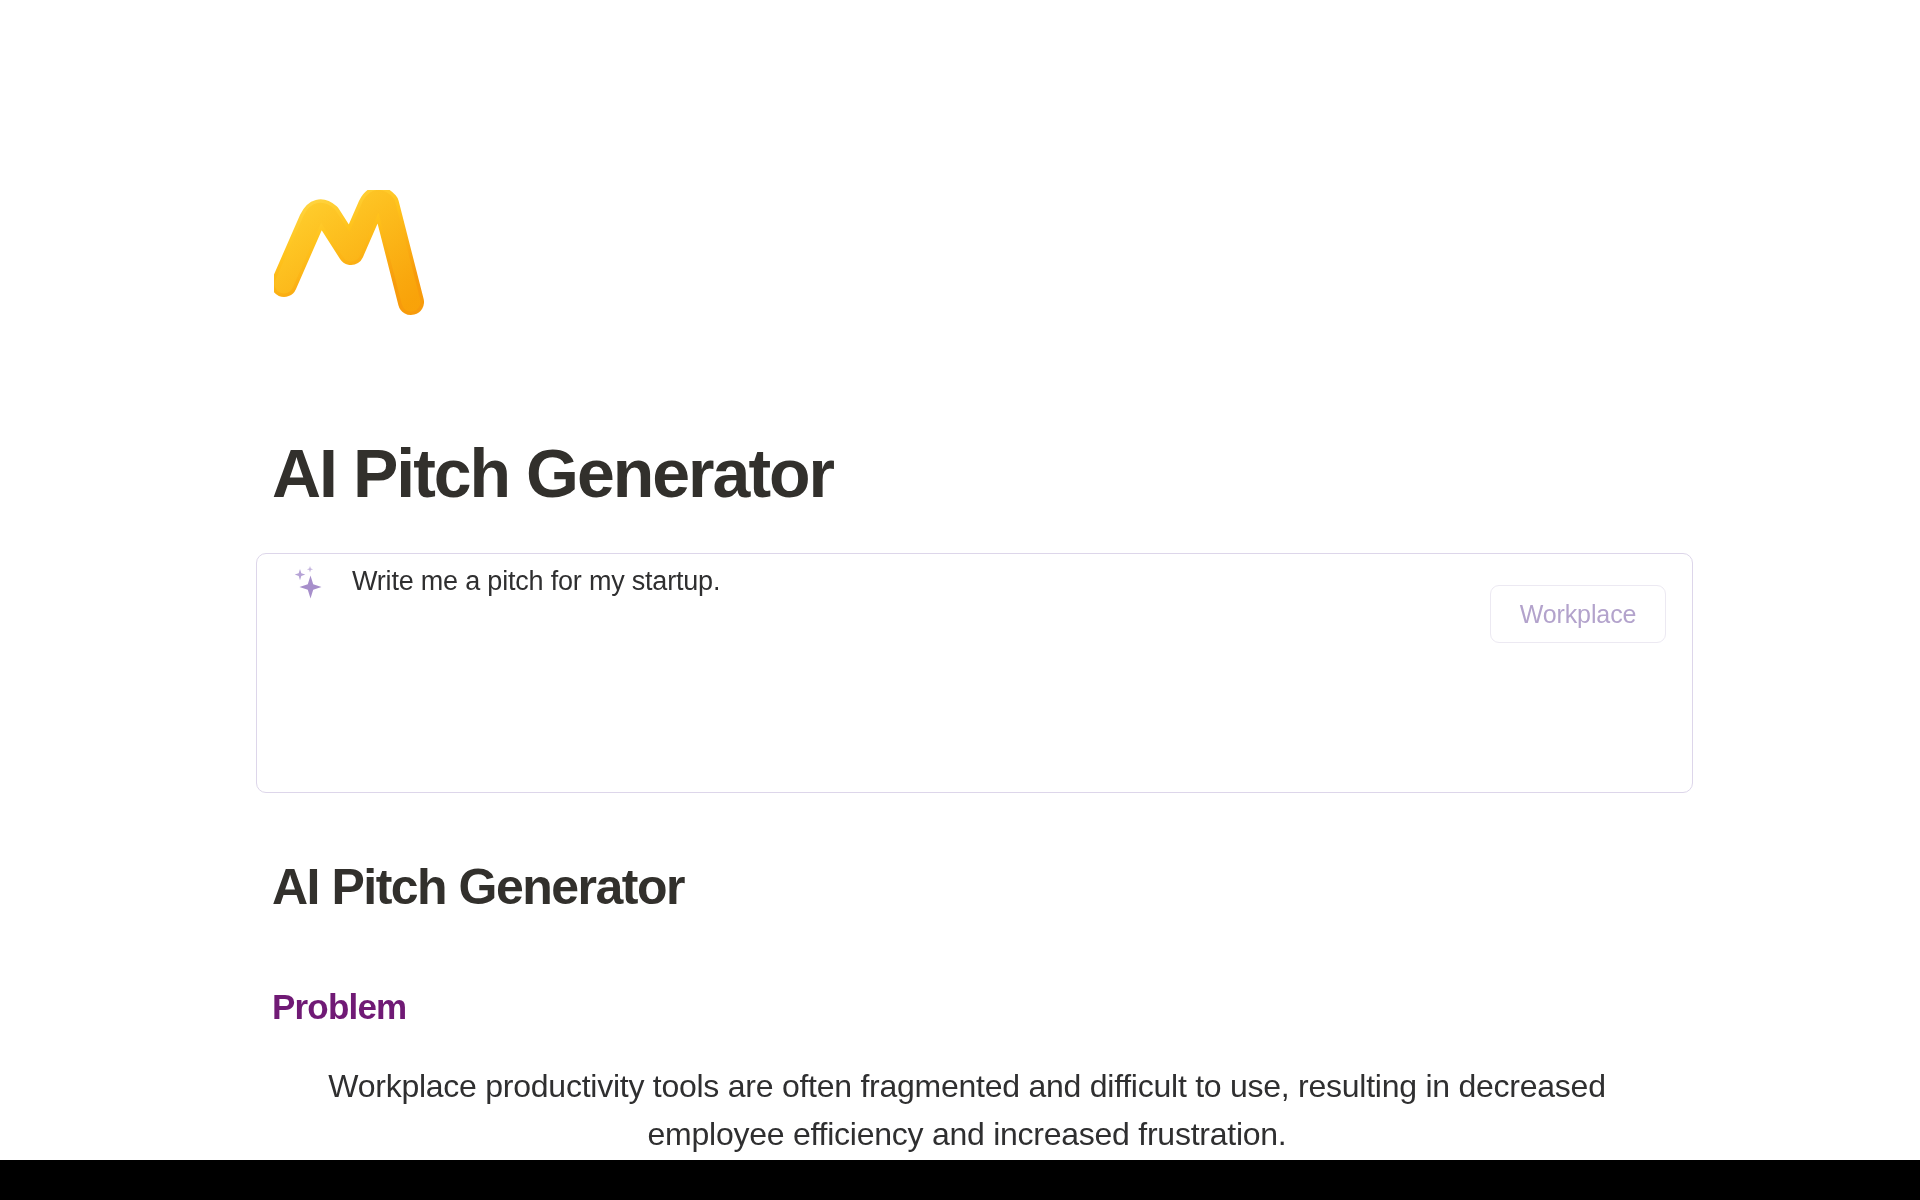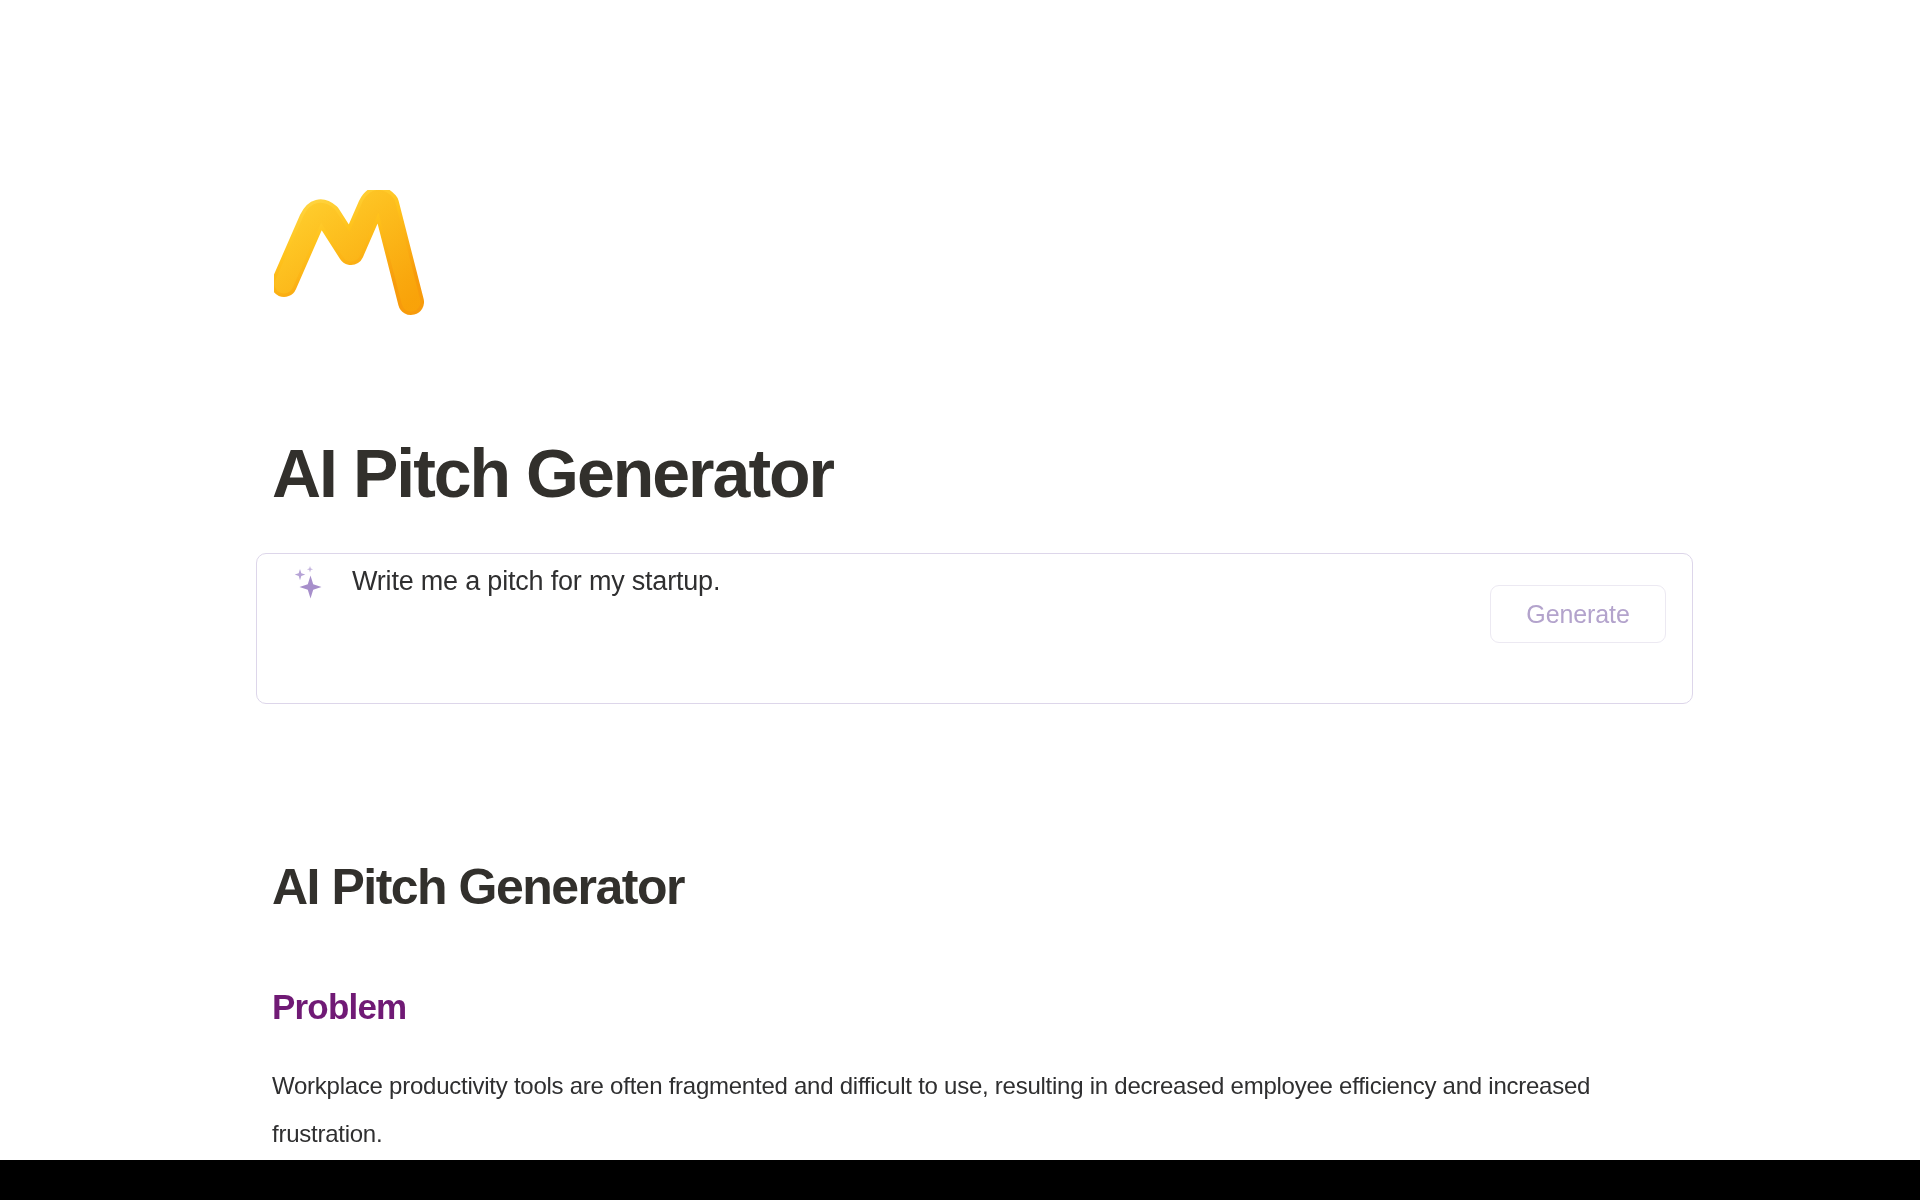--- a/index.html
+++ b/index.html
@@ -57,21 +57,21 @@
     color: #32302c;
     white-space: nowrap;
   }
 
   
   .prompt-box {
     position: absolute;
     left: 252px;
     top: 553px;
     width: 1437px;
-    height: 151px;
+    height: 240px;
     background: #ffffff;
     border: 1.5px solid #ddd6ea;
     border-radius: 10px;
   }
 
   .sparkle-icon {
     position: absolute;
     left: 32px;
     top: 10px;
     width: 38px;
@@ -143,24 +143,25 @@
     letter-spacing: -0.8px;
     color: #701a75;
     white-space: nowrap;
   }
 
   .section-paragraph {
     position: absolute;
     left: 268px;
     top: 1062px;
     width: 1390px;
-    font-size: 24px;
+    font-size: 32px;
     line-height: 48px;
     color: #2f2f30;
     letter-spacing: -0.25px;
+    text-align: center;
   }
 
   
   .bottom-bar {
     position: absolute;
     left: 0;
     top: 1160px;
     width: 1920px;
     height: 40px;
     background: #000000;
@@ -199,21 +200,21 @@
         <svg viewBox="0 0 38 38" xmlns="http://www.w3.org/2000/svg" aria-hidden="true">
           <path d="M21.5 11.5 L24.2 20.2 L32.5 23.0 L24.2 25.8 L21.5 34.5 L18.8 25.8 L10.5 23.0 L18.8 20.2 Z" fill="#a78fcb"></path>
           <path d="M11.0 5.0 L12.3 9.2 L16.3 10.6 L12.3 12.0 L11.0 16.2 L9.7 12.0 L5.7 10.6 L9.7 9.2 Z" fill="#b6a3d6"></path>
           <path d="M21.0 2.0 L21.8 4.4 L24.1 5.2 L21.8 6.0 L21.0 8.4 L20.2 6.0 L17.9 5.2 L20.2 4.4 Z" fill="#c3b4de"></path>
         </svg>
       </span>
 
       <div class="prompt-line-1">Write me a pitch for my startup.</div>
 
 
-      <button class="generate-btn">Generate</button>
+      <button class="generate-btn">Workplace</button>
     </div>
 
     <h2 class="section-title">AI Pitch Generator</h2>
 
     <h3 class="section-heading">Problem</h3>
 
     <p class="section-paragraph">Workplace productivity tools are often fragmented and difficult to use, resulting in decreased employee efficiency and increased frustration.</p>
 
   </div>
 

